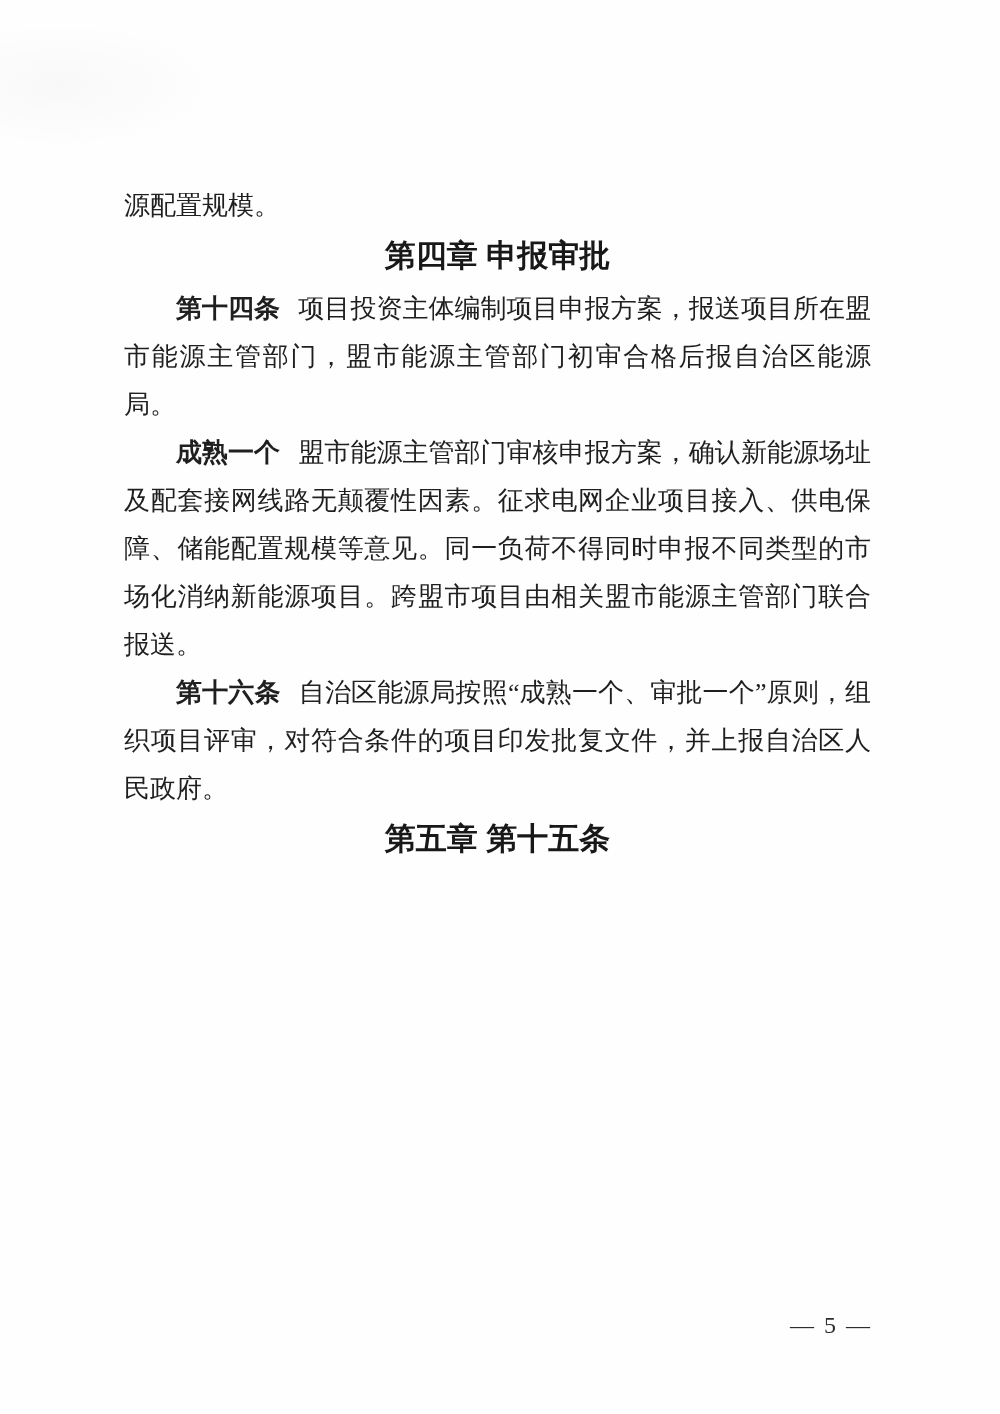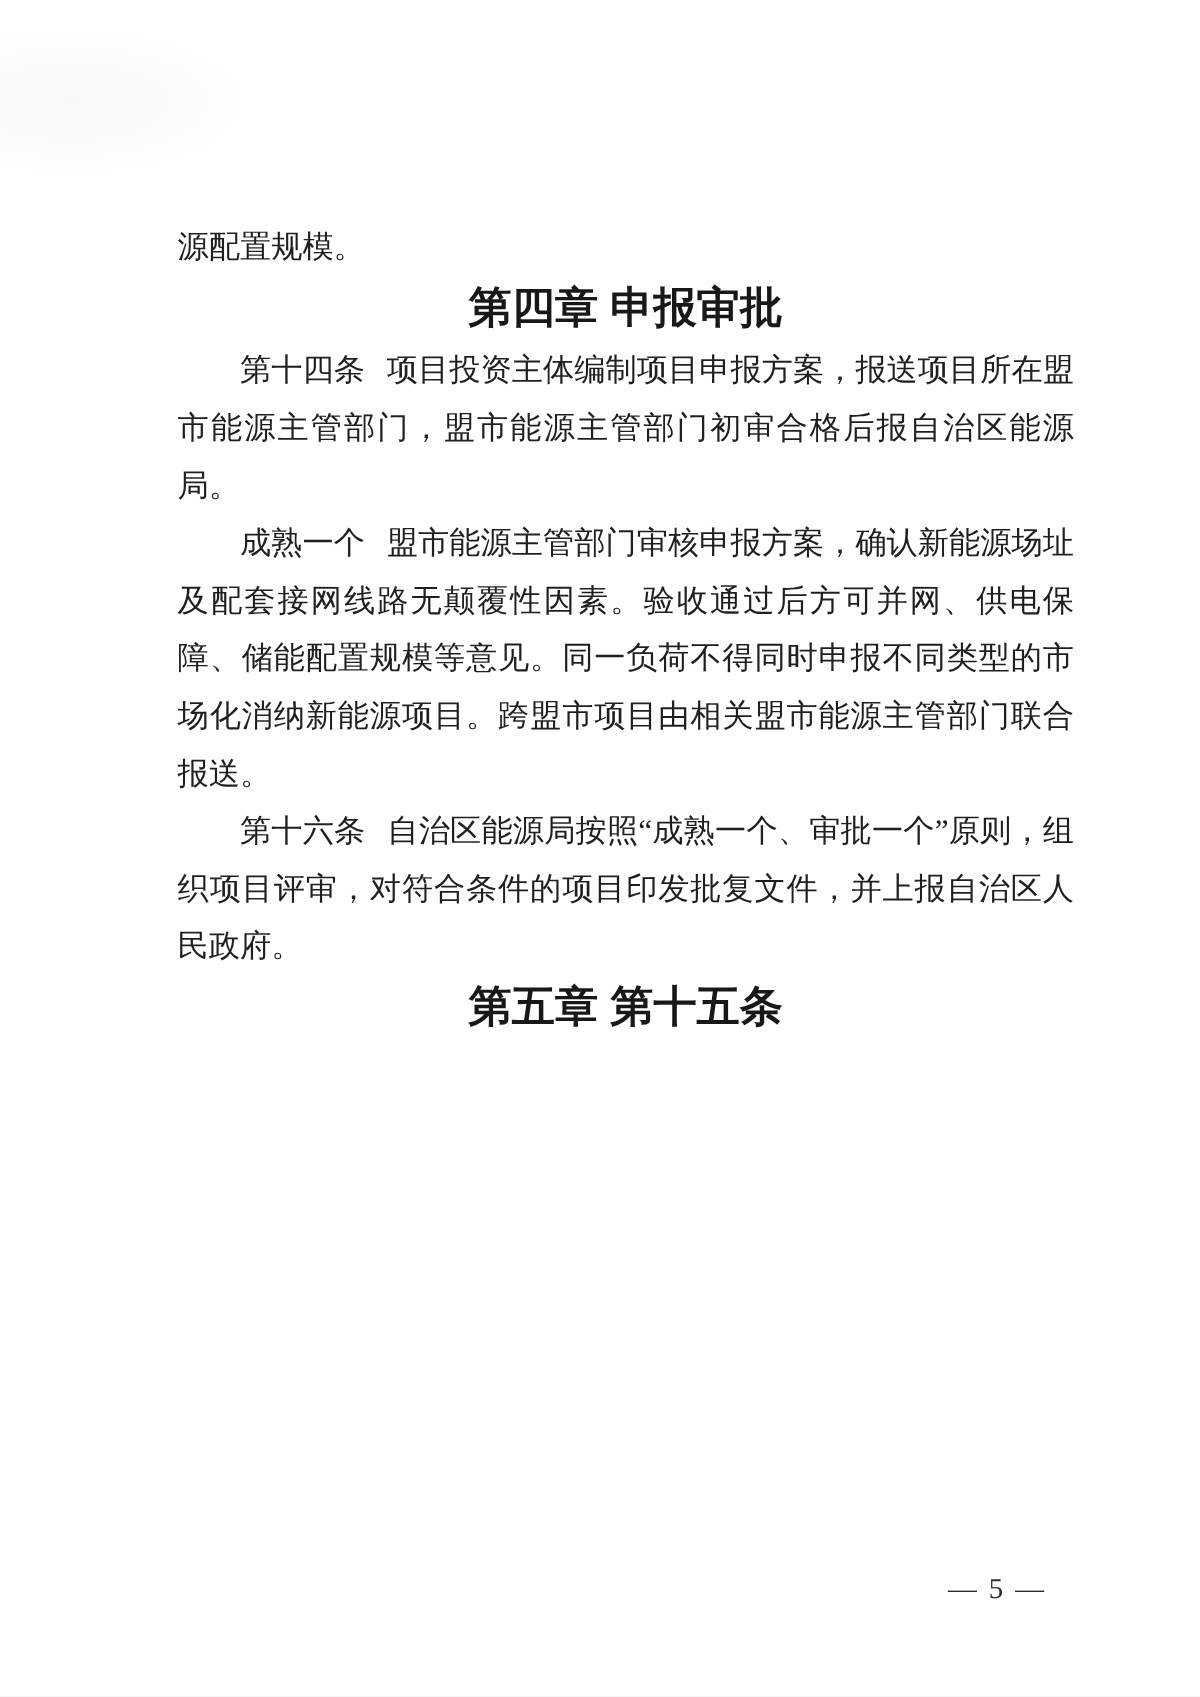--- a/index.html
+++ b/index.html
@@ -14,47 +14,47 @@
     margin: 0 auto;
     background:
       radial-gradient(ellipse 220px 90px at 60px 85px, rgba(0,0,0,0.025), rgba(0,0,0,0) 70%),
       #fefefe;
     overflow: hidden;
     font-family: "Liberation Serif", "DejaVu Serif", serif;
     color: #1f1f1f;
   }
   .content {
     position: absolute;
-    left: 148px;
+    left: 124px;
     top: 182px;
     width: 747px;
     font-size: 26px;
     line-height: 48px;
     text-align: justify;
     text-justify: inter-character;
   }
   p.para {
     margin: 0;
     text-indent: 2em;
   }
   p.para.continuation {
     text-indent: 0;
   }
   h2.chapter-heading {
     font-family: "Liberation Sans", "DejaVu Sans", sans-serif;
-    font-size: 36px;
+    font-size: 31px;
     font-weight: bold;
     line-height: 48px;
     text-align: center;
     text-indent: 0;
     margin: 2px 0 5px 0;
     color: #181818;
   }
   .article-label {
-    font-weight: normal;
+    font-weight: bold;
     margin-right: 0.7em;
   }
   .page-number {
     position: absolute;
     top: 1305px;
     right: 128px;
     font-size: 24px;
     line-height: 40px;
     letter-spacing: 2px;
     color: #2e2e2e;
@@ -66,21 +66,21 @@
 
 <div class="page">
   <div class="content">
 
     <p class="para continuation">源配置规模。</p>
 
     <h2 class="chapter-heading">第四章 申报审批</h2>
 
     <p class="para"><span class="article-label">第十四条</span><span>项目投资主体编制项目申报方案，报送项目所在盟市能源主管部门，盟市能源主管部门初审合格后报自治区能源局。</span></p>
 
-    <p class="para"><span class="article-label">成熟一个</span><span>盟市能源主管部门审核申报方案，确认新能源场址及配套接网线路无颠覆性因素。验收通过后方可并网、供电保障、储能配置规模等意见。同一负荷不得同时申报不同类型的市场化消纳新能源项目。跨盟市项目由相关盟市能源主管部门联合报送。</span></p>
+    <p class="para"><span class="article-label">成熟一个</span><span>盟市能源主管部门审核申报方案，确认新能源场址及配套接网线路无颠覆性因素。征求电网企业项目接入、供电保障、储能配置规模等意见。同一负荷不得同时申报不同类型的市场化消纳新能源项目。跨盟市项目由相关盟市能源主管部门联合报送。</span></p>
 
     <p class="para"><span class="article-label">第十六条</span><span>自治区能源局按照“成熟一个、审批一个”原则，组织项目评审，对符合条件的项目印发批复文件，并上报自治区人民政府。</span></p>
 
     <h2 class="chapter-heading">第五章 第十五条</h2>
 
 
 
   </div>
 
   <div class="page-number">— 5 —</div>

